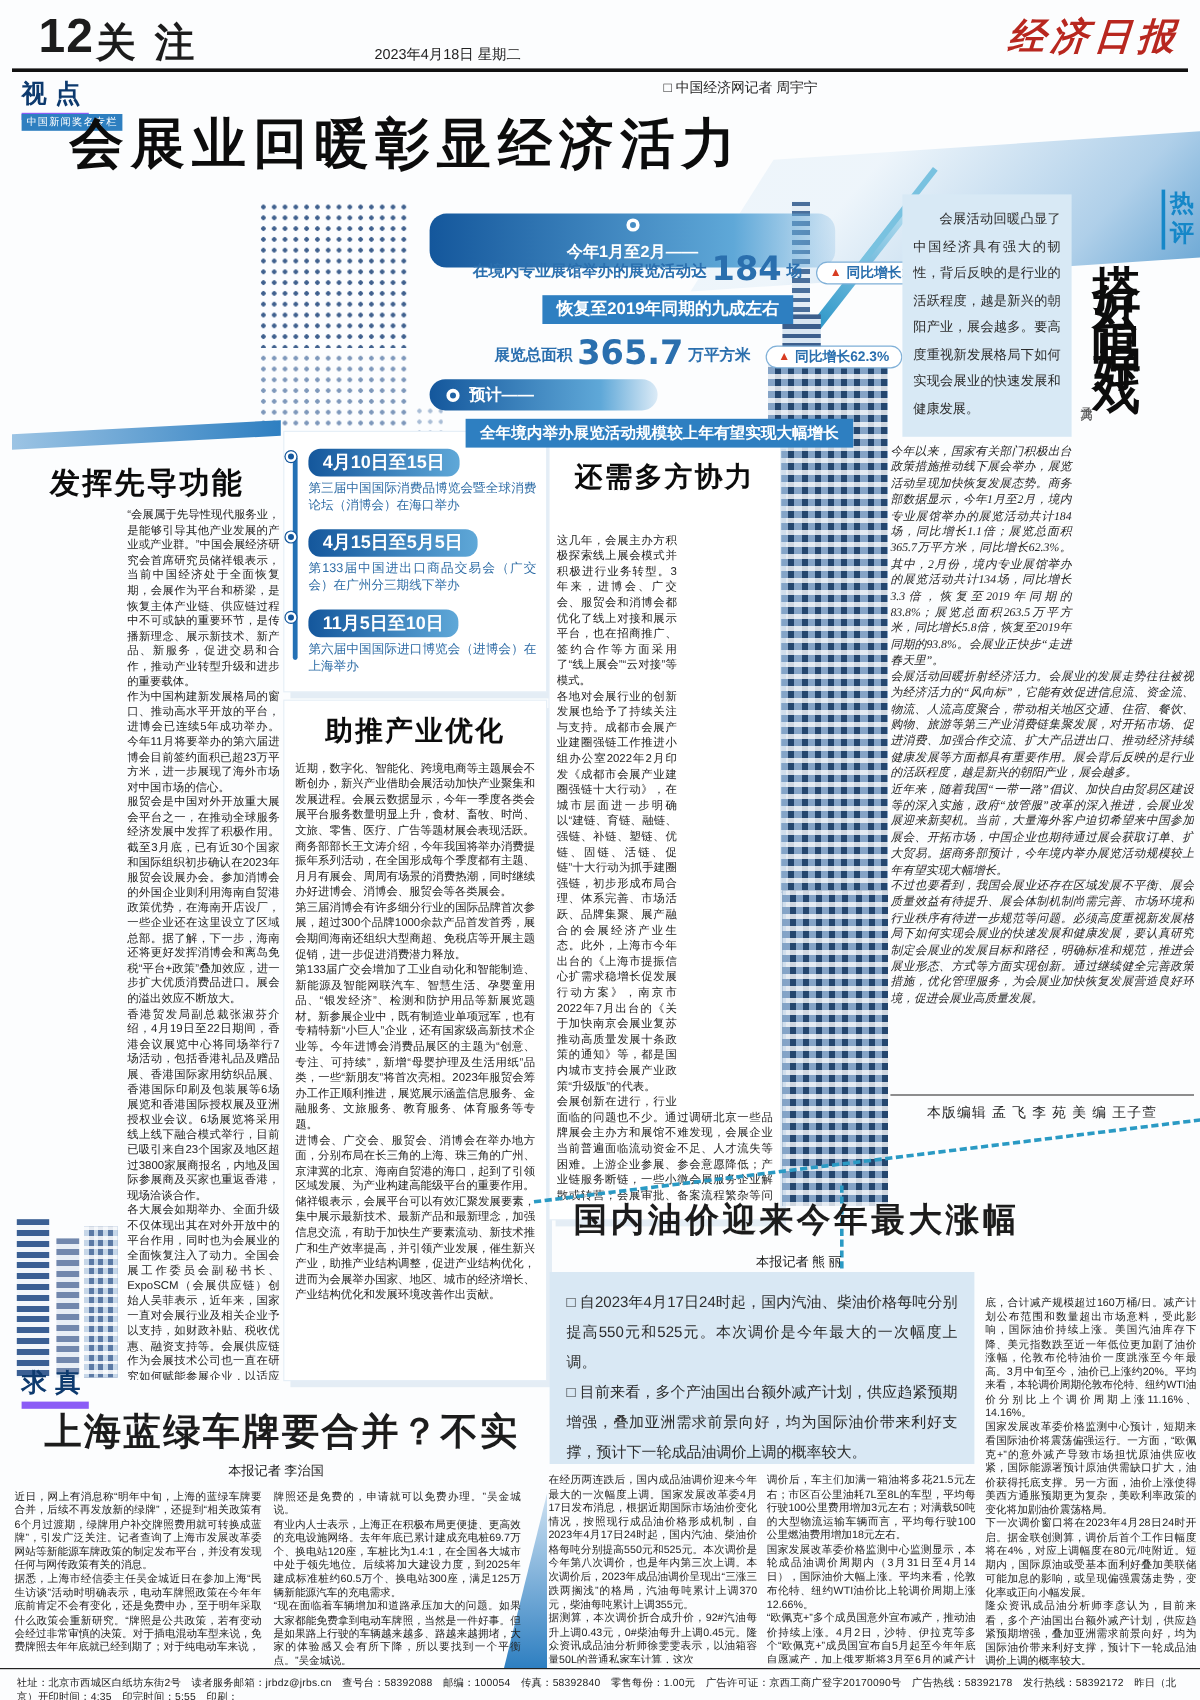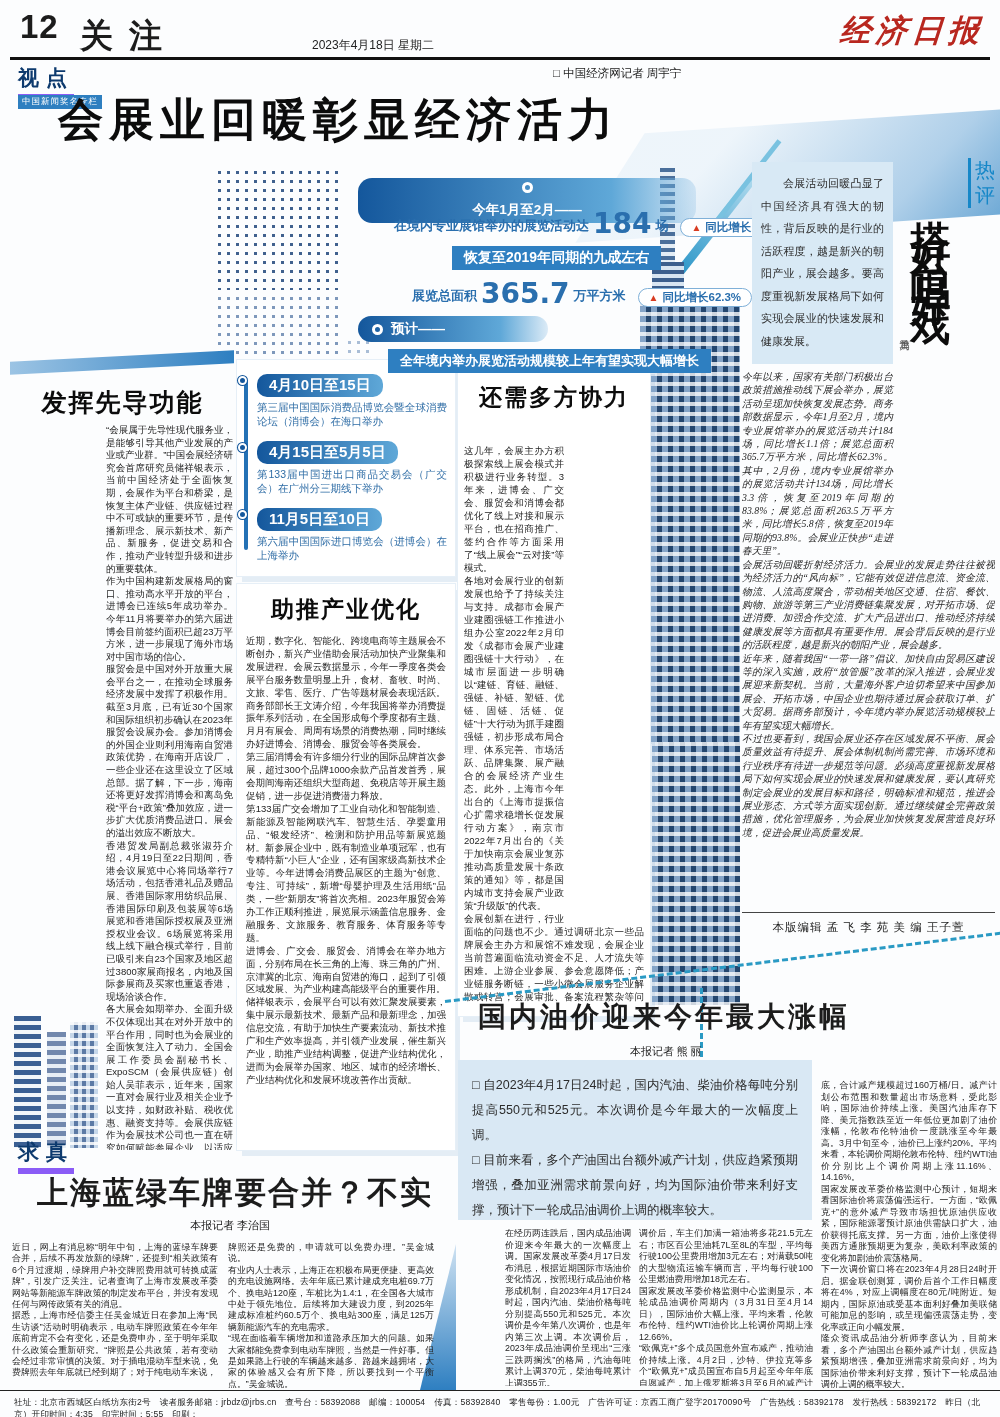--- a/index.html
+++ b/index.html
@@ -3,21 +3,21 @@
 <meta charset="utf-8">
 <style>
   * { margin:0; padding:0; box-sizing:border-box; }
   html,body { background:#9a9a9a; }
   body { font-family:"Liberation Sans", sans-serif; }
   .page { position:relative; width:1000px; height:1417px; margin:0 auto;
           background:#fcfdfe; overflow:hidden; color:#1c1c1c; }
   .abs { position:absolute; }
 
   
-  .pagenum { left:20px; top:8px; font-size:33px; font-weight:900; letter-spacing:1px; }
+  .pagenum { left:32px; top:8px; font-size:40px; font-weight:900; letter-spacing:1px; }
   .section-name { left:80px; top:14px; font-family:"Liberation Serif",serif; font-size:33px; font-weight:900; letter-spacing:16px; }
   .issue-date { left:312px; top:37px; font-size:12px; color:#222; }
   .masthead { right:16px; top:10px; font-family:"Liberation Serif",serif; font-style:italic;
               font-weight:900; font-size:31px; color:#b8271f; letter-spacing:5px; transform:skewX(-4deg); }
   .head-rule { left:10px; top:57px; width:980px; height:3px; background:#111; }
 
   
   .bg-wash { left:620px; top:118px; width:430px; height:110px; z-index:0;
              background:linear-gradient(105deg,#eaf3fa 20%,#9cc4e4 70%,#3d8cc7);
              transform:skewX(-35deg) rotate(-4deg); opacity:.8; }
@@ -59,21 +59,21 @@
   .dash-sep { left:445px; top:1000px; width:560px; border-top:3px dashed #2a9ac4;
               transform:rotate(-7deg); transform-origin:left center; z-index:3; }
   .vdash { left:700px; top:988px; height:150px; width:0; border-left:3px dashed #2a9ac4; z-index:3; }
   .wedge { left:420px; top:1244px; width:36px; height:146px; z-index:1;
            background:linear-gradient(#cfe2f2,#2e7fc1); clip-path:polygon(100% 0,100% 100%,0 100%); }
 
   
   .col-badge { font-size:21px; font-weight:900; color:#0d3a6e; letter-spacing:7px;
                border-bottom:6px solid #8b5cf6; padding-bottom:2px; z-index:4; }
   .badge-sub { background:#2e7fc0; color:#fff; font-size:8.5px; padding:1px 4px; letter-spacing:1px; z-index:4; }
-  .reping-label { right:8px; top:158px; width:24px; font-size:20px; font-weight:400; color:#1587c8;
+  .reping-label { right:8px; top:158px; width:24px; font-size:20px; font-weight:700; color:#1587c8;
                   line-height:1.25; border-left:3px solid #1587c8; padding-left:4px; z-index:4; }
 
   
   .byline-top { left:553px; top:66px; font-size:11.5px; color:#222; z-index:4; }
   .main-headline { left:58px; top:90px; width:660px; font-family:"Liberation Serif",serif;
                    font-size:45px; font-weight:900; letter-spacing:6px; color:#0c0c0c; z-index:4; }
 
   
   .pill { display:flex; align-items:center; gap:8px; border-radius:14px; color:#fff;
           font-size:13.5px; font-weight:700; padding:4px 14px; z-index:3;
@@ -159,21 +159,21 @@
 
   
   .oil-headline { left:478px; top:998px; width:520px; font-family:"Liberation Serif",serif;
                   font-size:28px; font-weight:900; letter-spacing:3px; z-index:4; }
   .oil-byline { left:630px; top:1044px; font-size:11px; z-index:4; font-family:"Liberation Serif",serif; }
   .oil-summary { left:458px; top:1060px; width:354px; height:160px; background:#d9e8f4;
                  padding:13px 14px; z-index:3; }
   .oil-summary .para { font-size:12.5px; line-height:25px; color:#2c2c2c; text-align:justify; text-indent:0; }
   .oil-col { width:174px; overflow:hidden; z-index:3; }
   .oil-col .para { font-size:8.9px; line-height:11.5px; }
-  .oil-col1 { left:457px; top:1228px; height:158px;padding-left:48px; }
+  .oil-col1 { left:457px; top:1228px; height:158px; }
   .oil-col2 { left:639px; top:1228px; height:158px; }
   .oil-col3 { left:821px; top:1080px; width:176px; height:308px; }
 
   
   .foot-rule { left:0; top:1390px; width:1000px; height:1px; background:#222; }
   .footer { left:14px; top:1397px; width:980px; font-size:8.6px; color:#222; letter-spacing:.2px; z-index:4; }
 </style>
 </head>
 <body>
 

